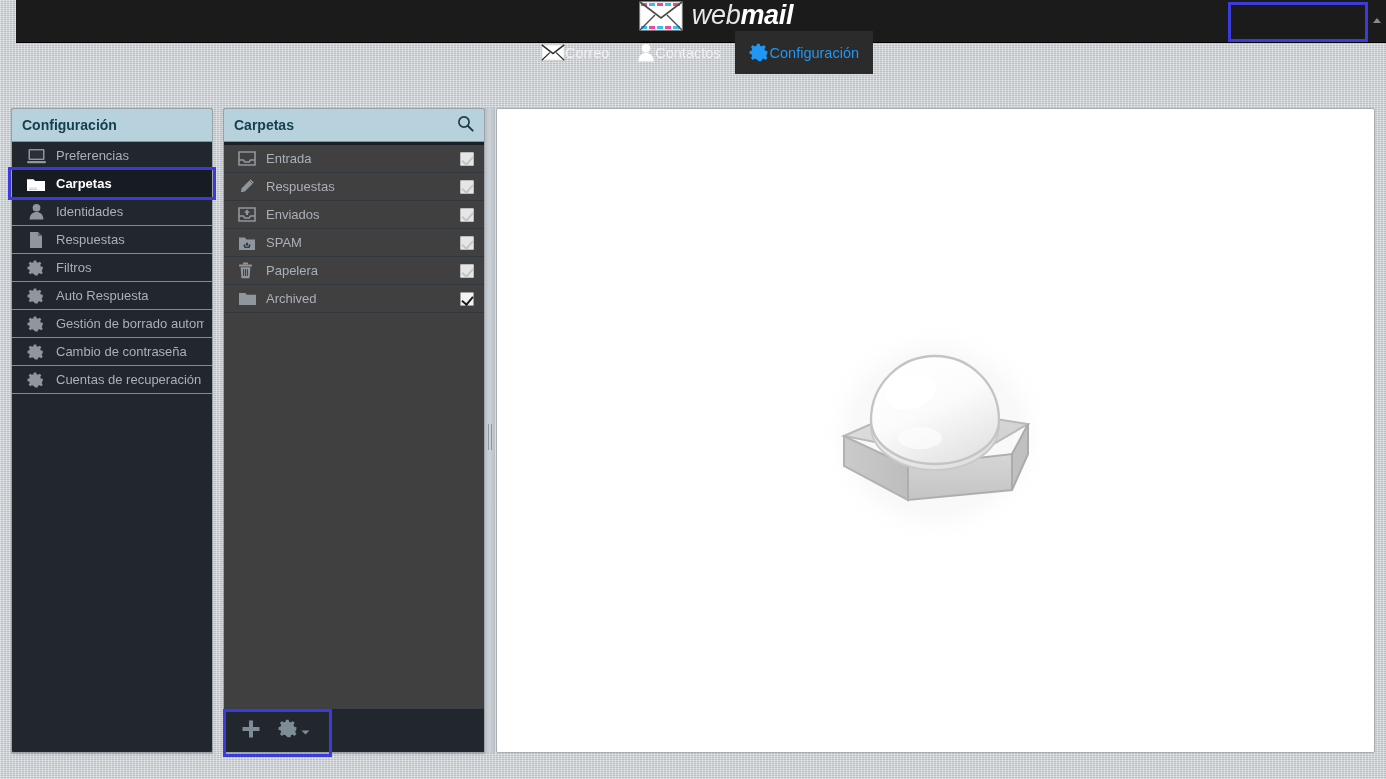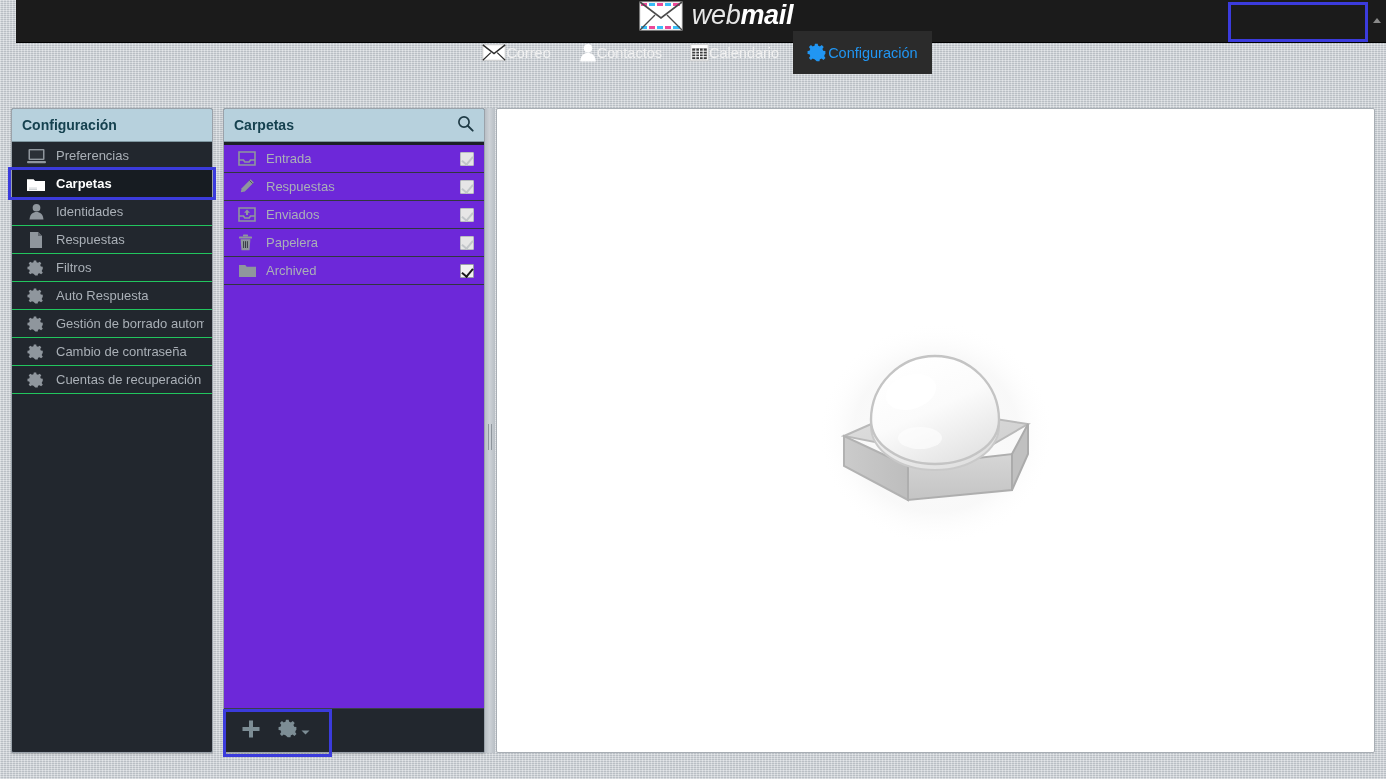--- a/index.html
+++ b/index.html
@@ -152,21 +152,21 @@
     border: 1px solid #9aa2aa;
     border-radius: 2px;
     overflow: hidden;
     box-shadow: 0 1px 2px rgba(0,0,0,0.2);
     display: flex;
     flex-direction: column;
   }
   #folders-scroll {
     flex: 1 1 auto;
     overflow: hidden;
-    background: #6d28d9;
+    background: #404040;
     border-top: 3px solid #1b2026;
   }
   .folder-list { list-style: none; }
   .folder-list li {
     display: flex;
     align-items: center;
     height: 28px;
     padding: 0 10px 0 14px;
     border-bottom: 1px solid #31373f;
     color: #aab0b7;
@@ -285,37 +285,20 @@
     <div class="nav-item">
       <span class="nav-ico">
         <svg width="18" height="19" viewBox="0 0 18 19">
           <circle cx="9" cy="5.3" r="4.3" fill="#ffffff"></circle>
           <path d="M1.2 18.5 C1.6 12.3 5 10 9 10 C13 10 16.4 12.3 16.8 18.5 Z" fill="#ffffff"></path>
         </svg>
       </span>
       <span>Contactos</span>
     </div>
 
-    <div class="nav-item">
-      <span class="nav-ico">
-        <svg width="19" height="19" viewBox="0 0 19 19">
-          <rect x="0.8" y="1.6" width="17.4" height="16.2" fill="#ffffff" stroke="#d0d0d0" stroke-width="1"></rect>
-          <rect x="2.2" y="5.4" width="14.6" height="10.8" fill="#3a3a3a"></rect>
-          <g stroke="#ffffff" stroke-width="1">
-            <line x1="2.2" y1="8.2" x2="16.8" y2="8.2"></line>
-            <line x1="2.2" y1="11" x2="16.8" y2="11"></line>
-            <line x1="2.2" y1="13.7" x2="16.8" y2="13.7"></line>
-            <line x1="5.8" y1="5.4" x2="5.8" y2="16.2"></line>
-            <line x1="9.5" y1="5.4" x2="9.5" y2="16.2"></line>
-            <line x1="13.2" y1="5.4" x2="13.2" y2="16.2"></line>
-          </g>
-        </svg>
-      </span>
-      <span>Calendario</span>
-    </div>
 
     <div class="nav-item active">
       <span class="nav-ico">
         <svg width="21" height="21" viewBox="0 0 24 24" fill="#2196f3">
           <path d="M12 8.2a3.8 3.8 0 1 0 0 7.6 3.8 3.8 0 0 0 0-7.6zm0 5.9a2.1 2.1 0 1 1 0-4.2 2.1 2.1 0 0 1 0 4.2z"></path>
           <path d="M21 13.6v-3.2l-2.6-.45a6.9 6.9 0 0 0-.82-1.98l1.52-2.15-2.26-2.26-2.15 1.52a6.9 6.9 0 0 0-1.98-.82L12.25 2h-3.2l-.45 2.26a6.9 6.9 0 0 0-1.98.82L4.47 3.56 2.21 5.82l1.52 2.15a6.9 6.9 0 0 0-.82 1.98L.65 10.4v3.2l2.26.45c.19.7.47 1.36.82 1.98l-1.52 2.15 2.26 2.26 2.15-1.52c.62.35 1.28.63 1.98.82L11.05 22h3.2l.45-2.26c.7-.19 1.36-.47 1.98-.82l2.15 1.52 2.26-2.26-1.52-2.15c.35-.62.63-1.28.82-1.98L21 13.6z"></path>
         </svg>
       </span>
       <span>Configuración</span>
     </div>
@@ -472,20 +455,35 @@
           <svg width="18" height="15" viewBox="0 0 18 15">
             <path d="M1 1h16v13H1z" fill="none" stroke="#8f969d" stroke-width="1.6"></path>
             <path d="M1 9h4.5l1.3 2h4.4l1.3-2H17" fill="none" stroke="#8f969d" stroke-width="1.6"></path>
             <path d="M9 2.6l3 3.2H10v2.2H8V5.8H6z" fill="#8f969d"></path>
           </svg>
         </span>
         <span class="f-label">Enviados</span>
         <span class="chk disabled"></span>
       </li>
 
+      <li>
+        <span class="f-ico">
+          <svg width="18" height="16" viewBox="0 0 18 16">
+            <path d="M1 2.6h6l1.4 1.8H17V15H1z" fill="#8f969d"></path>
+            <g fill="#2b3037">
+              <path d="M9 7.1l1.6 2.6h-1v1.6H8.4V9.7h-1z"></path>
+              <path d="M6.4 12.5l-1-2.6 1.3-0.7 0.9 2.3z"></path>
+              <path d="M11.6 12.5l1-2.6-1.3-0.7-0.9 2.3z"></path>
+              <rect x="6.4" y="11.8" width="5.2" height="1.1"></rect>
+            </g>
+          </svg>
+        </span>
+        <span class="f-label">SPAM</span>
+        <span class="chk disabled"></span>
+      </li>
 
       <li>
         <span class="f-ico">
           <svg width="15" height="17" viewBox="0 0 15 17">
             <rect x="5" y="0.6" width="5" height="1.8" rx="0.6" fill="#8f969d"></rect>
             <rect x="1" y="2.6" width="13" height="2" rx="0.6" fill="#8f969d"></rect>
             <path d="M2.6 5.2h9.8l-0.9 11H3.5z" fill="#8f969d"></path>
             <g stroke="#2b3037" stroke-width="0.9">
               <line x1="5.6" y1="7.2" x2="5.6" y2="14"></line>
               <line x1="7.5" y1="7.2" x2="7.5" y2="14"></line>

